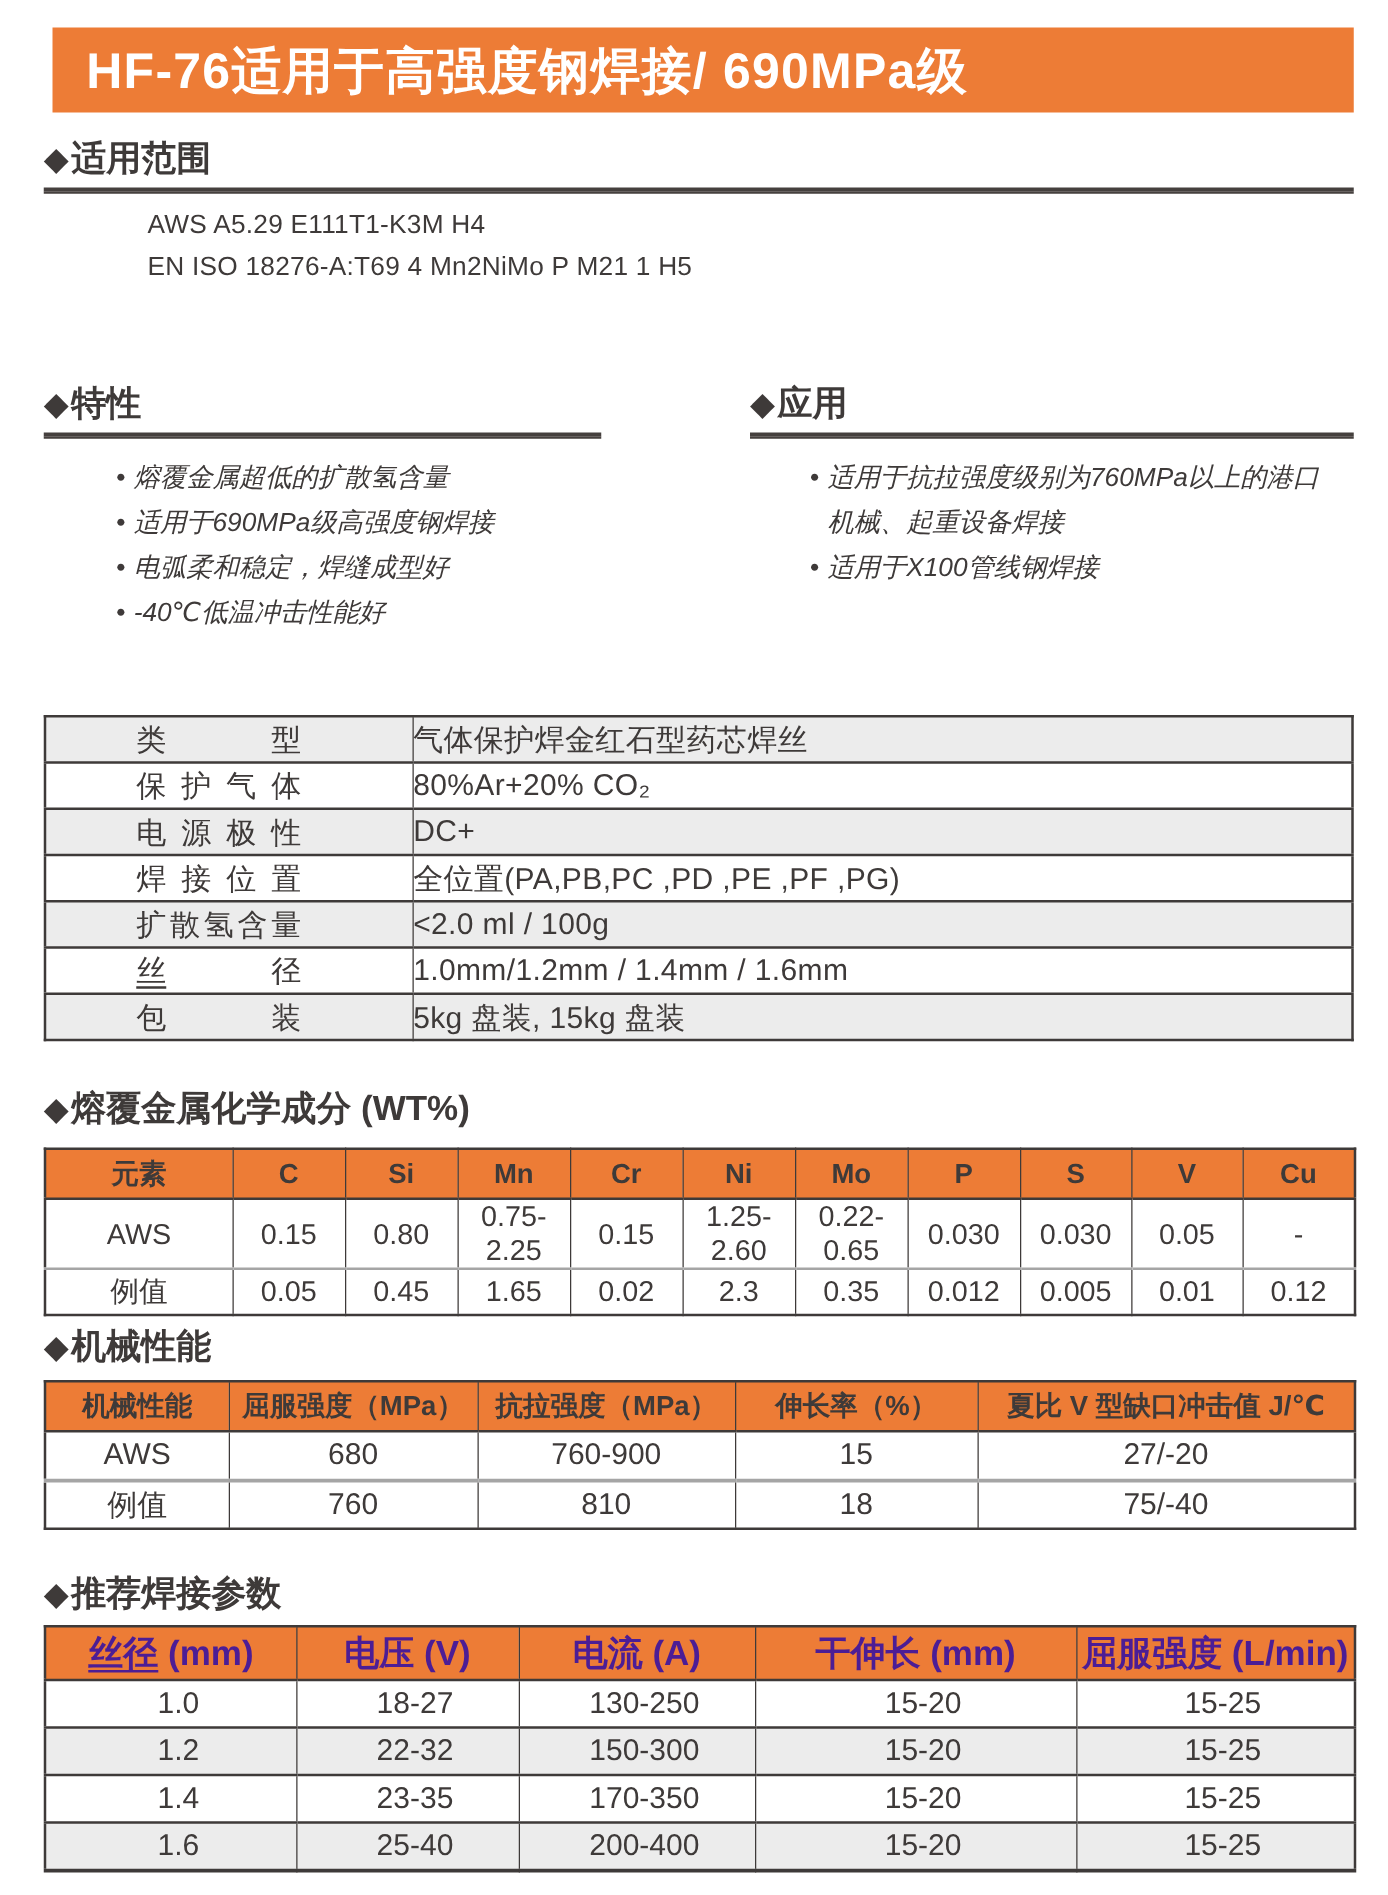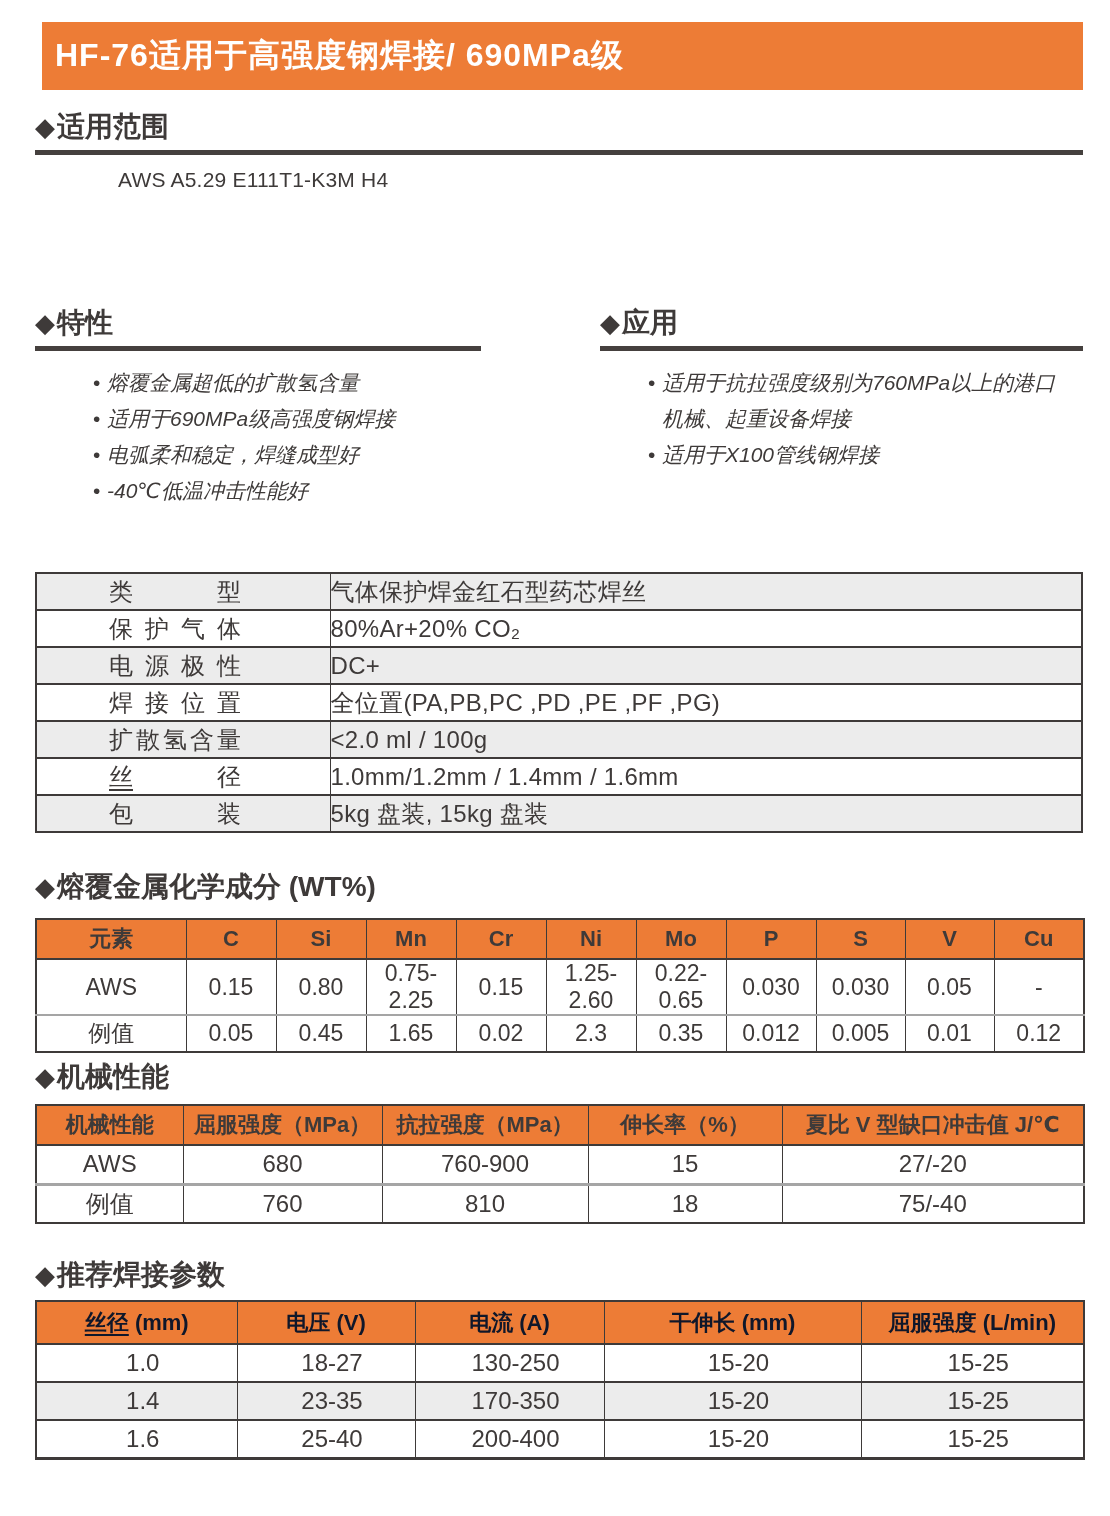--- a/index.html
+++ b/index.html
@@ -3,21 +3,21 @@
 <meta charset="utf-8">
 <style>
   * { margin:0; padding:0; box-sizing:border-box; }
   html,body { background:#ffffff; }
   body { font-family:"Liberation Sans","DejaVu Sans",sans-serif; color:#3E3A39; }
   .page { position:relative; width:1110px; height:1516px; background:#fff; overflow:hidden; }
 
   
   .banner { position:absolute; left:42px; top:22px; width:1041px; height:68px;
             background:#ED7C36; display:flex; align-items:center; }
-  .banner h1 { color:#fff; font-size:32px; font-weight:700; padding-left:13px; letter-spacing:1px; white-space:nowrap; }
+  .banner h1 { color:#fff; font-size:40px; font-weight:700; padding-left:27px; letter-spacing:1px; white-space:nowrap; }
 
   
   .sec { position:absolute; }
   .sec-head { font-size:28px; font-weight:700; line-height:34px; color:#3E3A39; display:flex; align-items:center; }
   .sec-head .dia { font-size:26px; margin-right:2px; }
   .rule { margin-top:6px; height:3px; border-top:3px solid #45403E; border-bottom:2px solid #45403E; }
 
   #sec-scope { left:35px; top:110px; width:1048px; }
   #sec-scope .refs { margin-top:8px; padding-left:83px; }
   #sec-scope .refs p { font-size:21px; line-height:34px; letter-spacing:0.2px; }
@@ -57,21 +57,21 @@
   #mech-head { left:35px; top:1060px; }
   #mech-table { left:35px; top:1104px; width:1048px; border:2px solid #3E3A39; }
   #mech-table th { height:40px; background:#ED7C36; font-size:22px; font-weight:700; color:#3E3A39;
                    border:1px solid #3E3A39; border-bottom:2px solid #3E3A39; text-align:center; }
   #mech-table td { height:39px; font-size:24px; text-align:center; border-left:1px solid #3E3A39; }
   #mech-table tbody tr:last-child td { border-top:3px solid #A5A5A5; }
 
   
   #weld-head { left:35px; top:1258px; }
   #weld-table { left:35px; top:1300px; width:1048px; border:2px solid #3E3A39; border-bottom:3px solid #3E3A39; }
-  #weld-table th { height:43px; background:#ED7C36; font-size:22px; font-weight:700; color:#0f172a;
+  #weld-table th { height:43px; background:#ED7C36; font-size:28px; font-weight:700; color:#4c1d95;
                    border:1px solid #3E3A39; border-bottom:2px solid #3E3A39; text-align:center; }
   #weld-table td { height:38px; font-size:24px; text-align:center; border-left:1px solid #3E3A39;
                    border-top:2px solid #3E3A39;padding-left:12px; }
   #weld-table tbody tr:nth-child(even) td { background:#ECECEC; }
   .ul { text-decoration:underline; text-underline-offset:4px; }
 </style>
 </head>
 <body>
 
 <div class="page">
@@ -81,20 +81,21 @@
   </header>
 
   <section class="sec" id="sec-scope">
     <div class="sec-head">
       <span class="dia">◆</span>
       <span>适用范围</span>
     </div>
     <div class="rule"></div>
     <div class="refs">
       <p>AWS A5.29 E111T1-K3M H4</p>
+      <p>EN ISO 18276-A:T69 4 Mn2NiMo P M21 1 H5</p>
     </div>
   </section>
 
   <section class="sec" id="sec-features">
     <div class="sec-head">
       <span class="dia">◆</span>
       <span>特性</span>
     </div>
     <div class="rule"></div>
     <ul class="blist">
@@ -337,20 +338,27 @@
     </thead>
     <tbody>
       <tr>
         <td>1.0</td>
         <td>18-27</td>
         <td>130-250</td>
         <td>15-20</td>
         <td>15-25</td>
       </tr>
       <tr>
+        <td>1.2</td>
+        <td>22-32</td>
+        <td>150-300</td>
+        <td>15-20</td>
+        <td>15-25</td>
+      </tr>
+      <tr>
         <td>1.4</td>
         <td>23-35</td>
         <td>170-350</td>
         <td>15-20</td>
         <td>15-25</td>
       </tr>
       <tr>
         <td>1.6</td>
         <td>25-40</td>
         <td>200-400</td>

